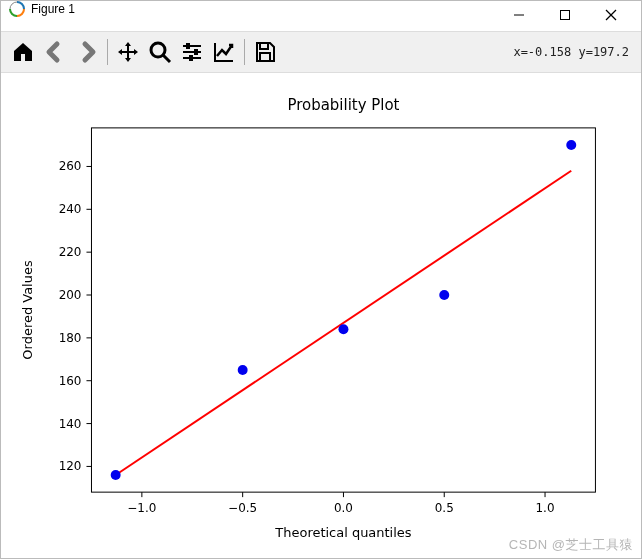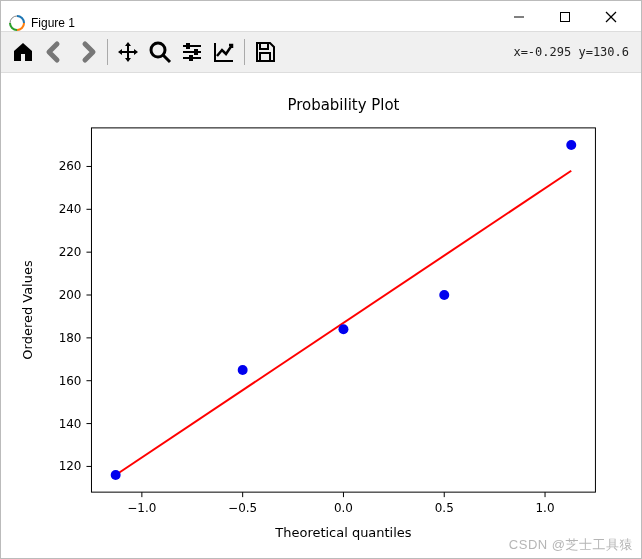--- a/index.html
+++ b/index.html
@@ -1,17 +1,17 @@
 <!DOCTYPE html>
 <html><head>
 <meta charset="utf-8">
 <style>
   html,body{margin:0;padding:0;font-family:"Segoe UI",Arial,sans-serif;background:#fff;}
   .window{width:642px;height:559px;border:1px solid #bbb;box-sizing:border-box;position:relative;background:#fff;}
-  .titlebar{height:30px;display:flex;align-items:flex-end;justify-content:space-between;padding:0 8px;font-size:12px;color:#000;}
+  .titlebar{height:30px;display:flex;align-items:flex-start;justify-content:space-between;padding:0 8px;font-size:12px;color:#000;}
   .titlebar-left{display:flex;align-items:center;gap:6px;}
   .app-icon{width:16px;height:16px;}
   .win-controls{display:flex;gap:2px;}
   .win-btn{width:44px;height:28px;display:flex;align-items:center;justify-content:center;cursor:pointer;}
   .win-btn svg{width:12px;height:12px;}
   .toolbar{height:40px;background:#f0f0f0;border-top:1px solid #ddd;border-bottom:1px solid #ddd;display:flex;align-items:center;padding:0 6px;}
   .tool-btn{width:32px;height:32px;display:flex;align-items:center;justify-content:center;cursor:pointer;}
   .tool-sep{width:1px;height:26px;background:#aaa;margin:0 4px;}
   .tool-btn svg{width:24px;height:24px;}
   .coord{margin-left:auto;font-family:"Consolas",monospace;font-size:12px;color:#222;padding-right:6px;white-space:pre;}
@@ -102,21 +102,21 @@
         </svg>
     </div>
     <div class="tool-sep"></div>
     <div class="tool-btn">
       <svg viewBox="0 0 24 24">
           <path d="M4 3 L17 3 L21 7 L21 21 L4 21 Z" fill="none" stroke="#000" stroke-width="2"></path>
           <rect x="7" y="3" width="8" height="6" fill="none" stroke="#000" stroke-width="2"></rect>
           <rect x="7" y="13" width="10" height="8" fill="none" stroke="#000" stroke-width="2"></rect>
         </svg>
     </div>
-    <div class="coord">x=-0.295 y=130.6</div>
+    <div class="coord">x=-0.158 y=197.2</div>
   </div>
 
   <div class="plot-area">
     <svg id="chart-svg" viewBox="0 0 640 486">
         <rect x="90" y="55" width="505" height="365" fill="none" stroke="#000" stroke-width="1"></rect>
         <line x1="140.5" y1="420" x2="140.5" y2="425" stroke="#000"></line>
         <text x="140.5" y="440" text-anchor="middle" class="tick-label">−1.0</text>
         <line x1="241.5" y1="420" x2="241.5" y2="425" stroke="#000"></line>
         <text x="241.5" y="440" text-anchor="middle" class="tick-label">−0.5</text>
         <line x1="342.5" y1="420" x2="342.5" y2="425" stroke="#000"></line>

